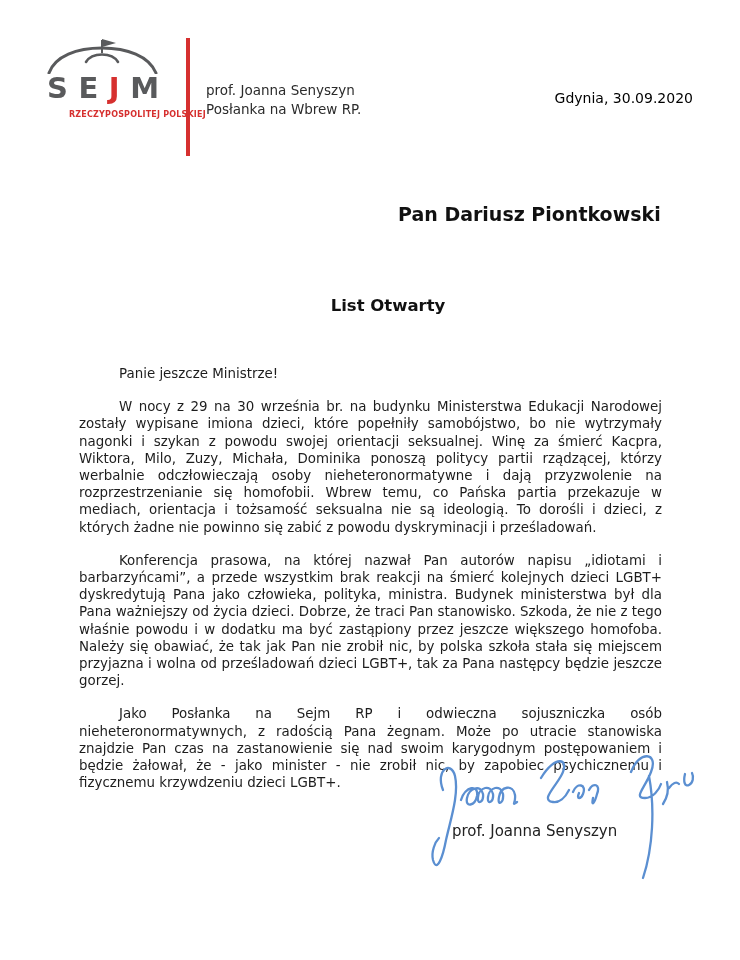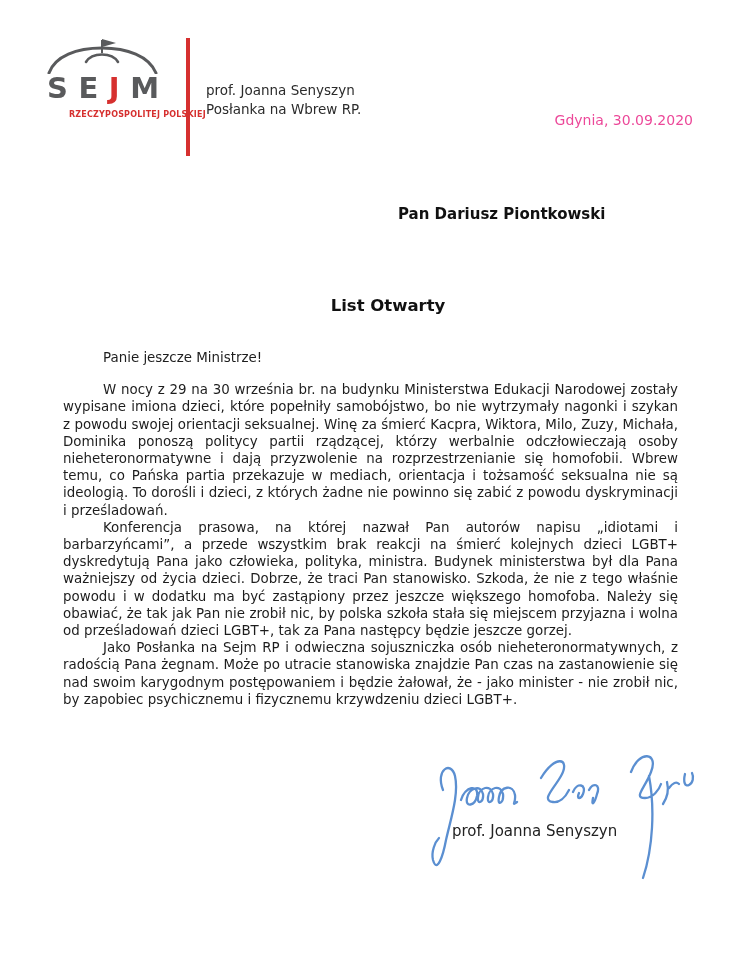--- a/index.html
+++ b/index.html
@@ -14,30 +14,30 @@
     position:absolute;left:2px;top:38px;width:112px;display:flex;justify-content:space-between;
     font-size:29px;font-weight:bold;color:#595a5c;letter-spacing:0;line-height:32px;
   }
   .logo-letters .red-j{color:#d6302f;}
   .logo-sub{
     position:absolute;left:-3px;top:76px;width:121px;text-align:center;
     font-size:8px;font-weight:bold;color:#d6302f;letter-spacing:0.2px;white-space:nowrap;padding-left:27px;
   }
   .red-divider{position:absolute;left:186px;top:38px;width:4px;height:118px;background:#d6302f;}
   .sender{position:absolute;left:206px;top:81px;font-size:13.5px;line-height:19px;color:#2b2b2b;}
-  .date{position:absolute;right:47px;top:112px;font-size:14px;color:#ec4899;}
+  .date{position:absolute;right:47px;top:90px;font-size:14px;color:#000000;}
   
-  .recipient{position:absolute;left:398px;top:204px;font-size:15px;font-weight:bold;line-height:21px;color:#111;}
+  .recipient{position:absolute;left:398px;top:204px;font-size:19px;font-weight:bold;line-height:21px;color:#111;}
   .letter-title{
     position:absolute;left:0;right:0;top:296px;text-align:center;transform:translateX(18px);
     font-size:16.5px;font-weight:bold;color:#111;margin:0;
   }
   
   .letter-body{position:absolute;left:63px;top:349px;width:615px;font-size:13.4px;line-height:17.2px;}
-  .letter-body p{margin:0;text-align:justify;text-indent:40px;}
+  .letter-body p{margin:16px;text-align:justify;text-indent:40px;}
   .letter-body p.salutation{text-align:left;margin-bottom:15px;}
   
   .signature-svg{position:absolute;left:413px;top:746px;width:290px;height:142px;z-index:2;}
   .typed-name{position:absolute;left:452px;top:822px;font-size:15px;color:#222;z-index:1;}
 </style>
 </head>
 <body>
 
 <div class="page">
 

